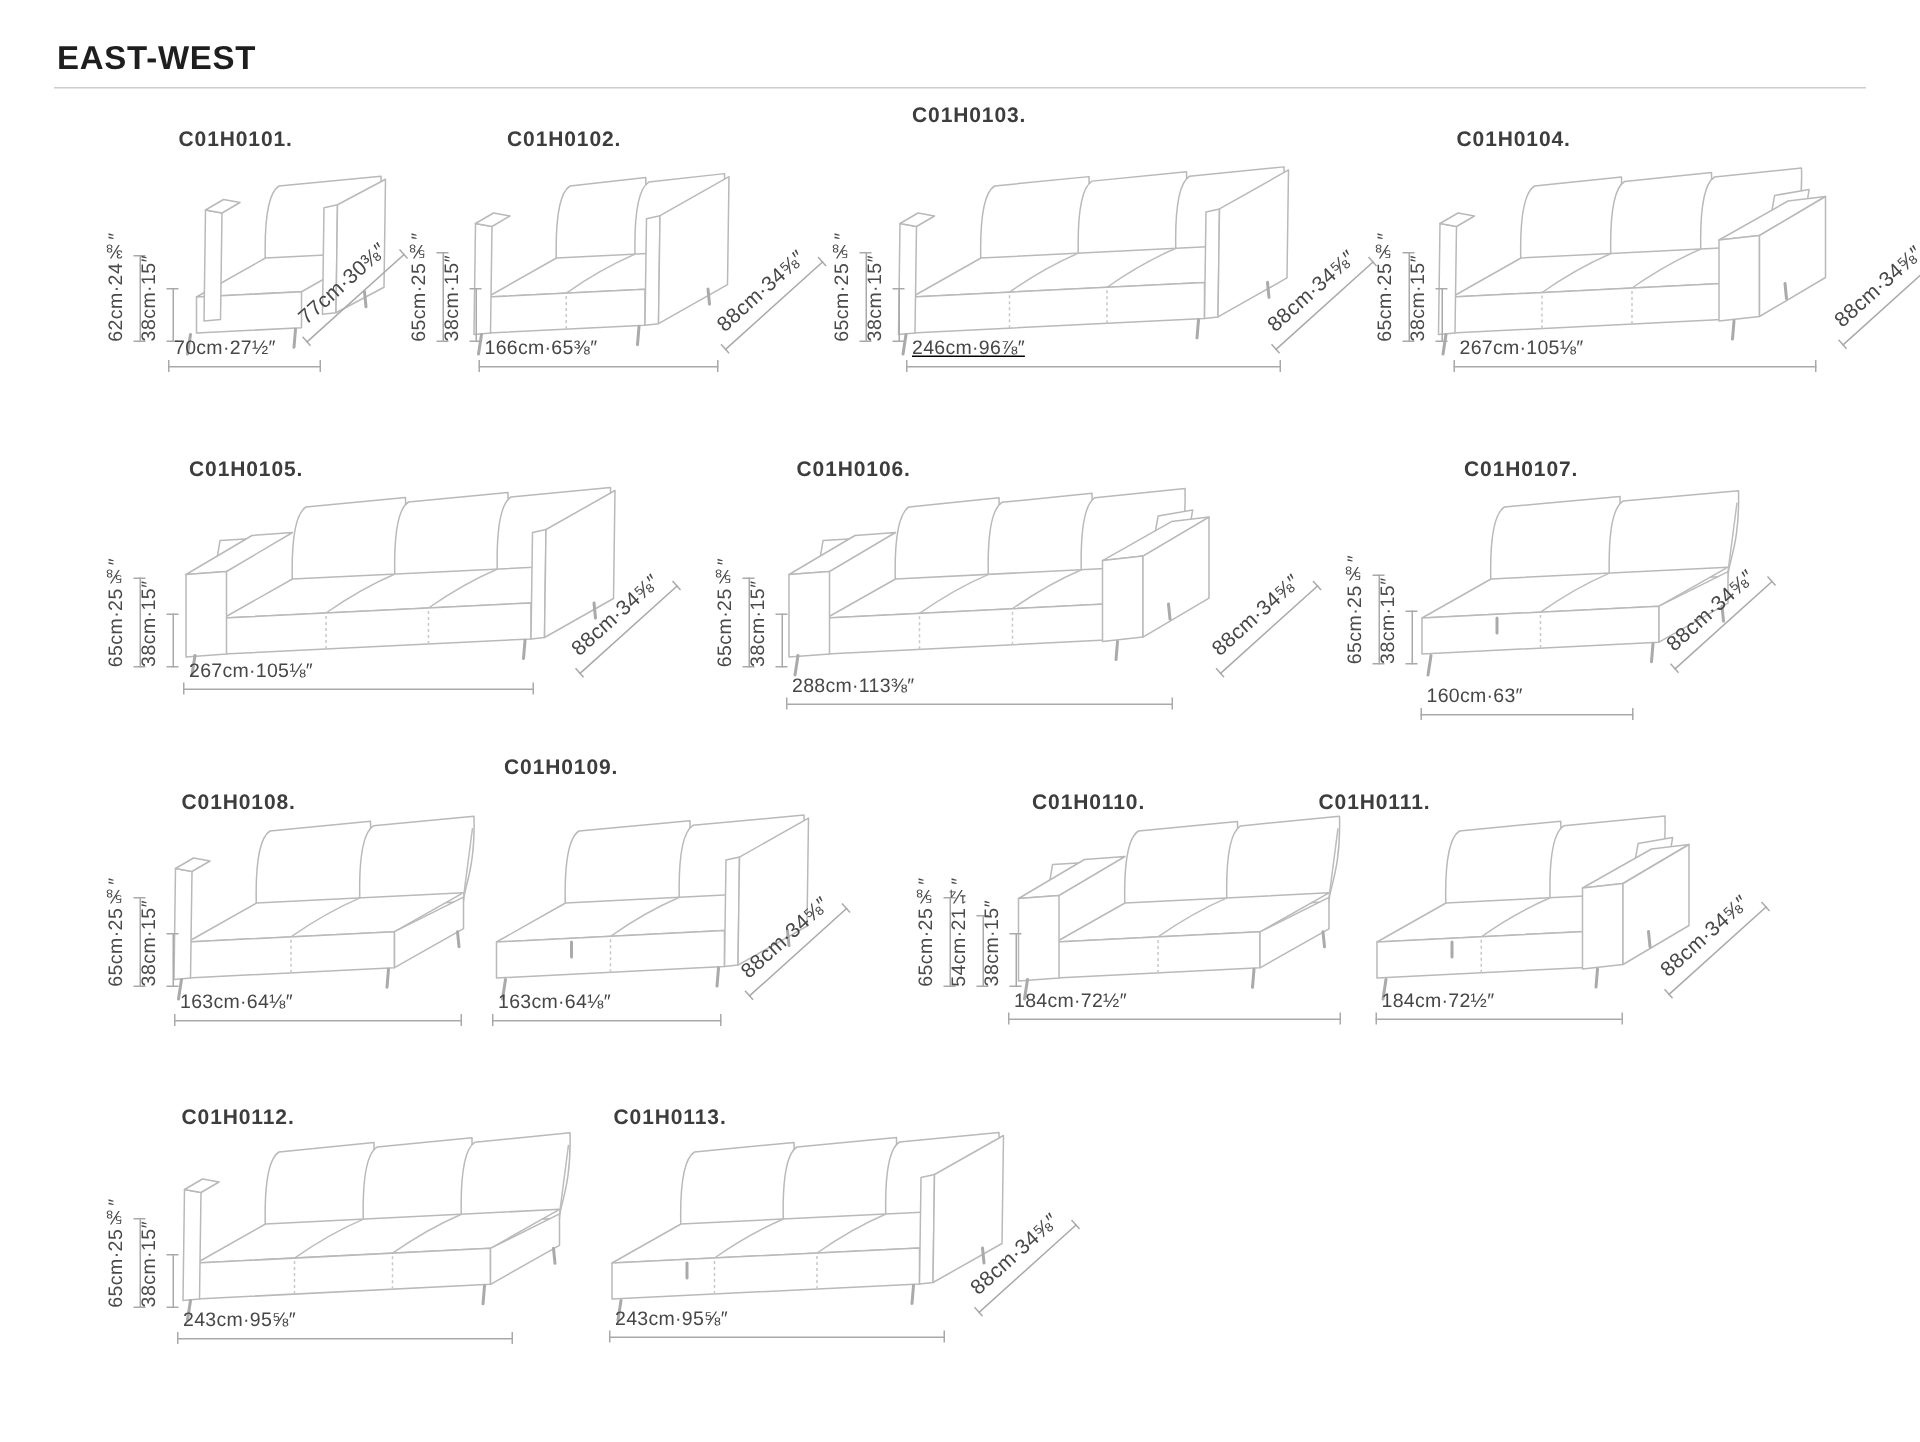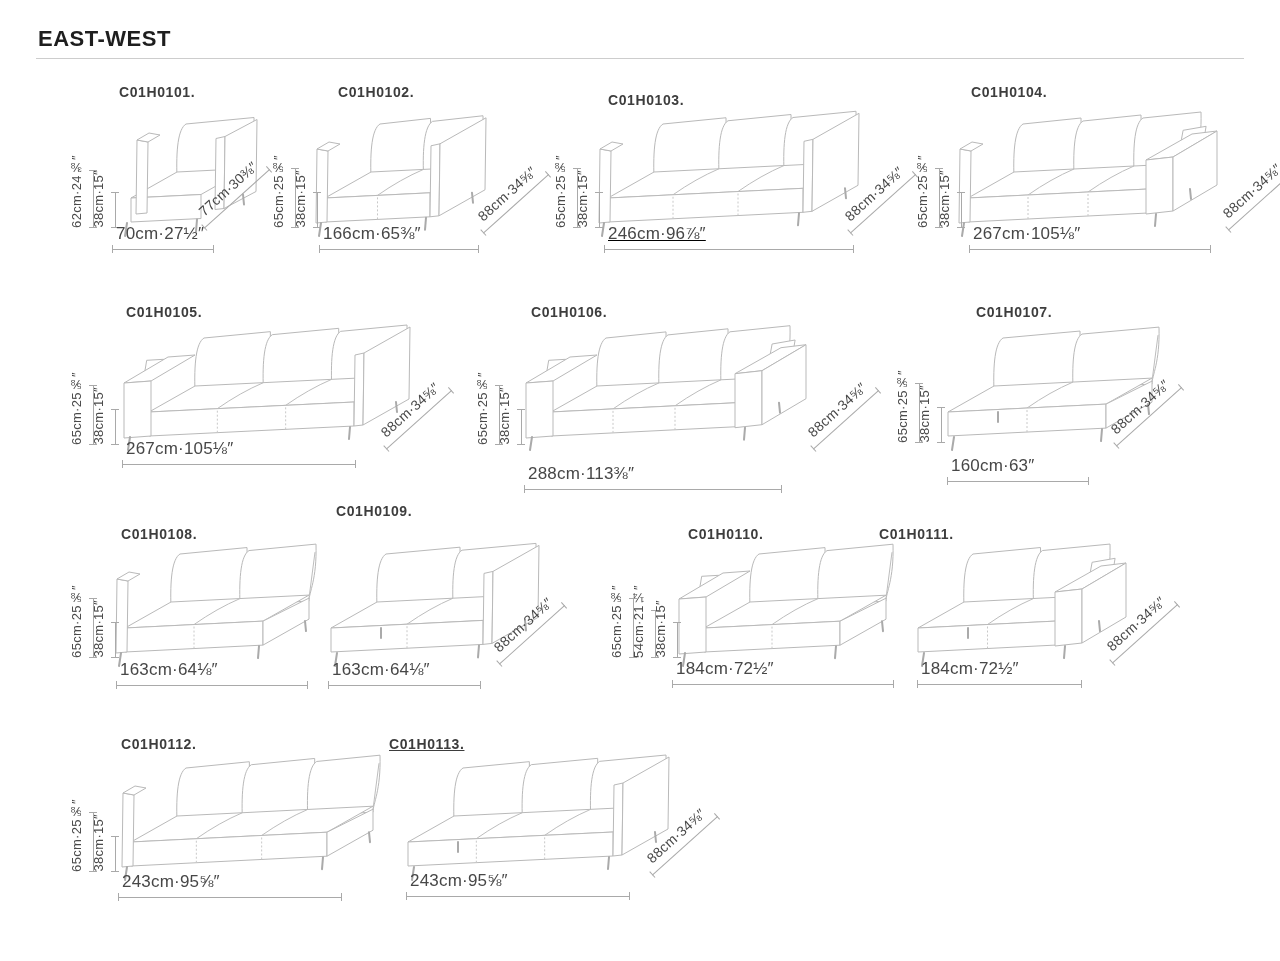--- a/index.html
+++ b/index.html
@@ -16,21 +16,21 @@
   .draw .s{fill:none;stroke:#bdbdbd;stroke-width:1;}
   .draw .d{fill:none;stroke:#c8c8c8;stroke-width:1;stroke-dasharray:2,2;}
   .draw .g{fill:none;stroke:#aaa;stroke-width:2;stroke-linecap:round;}
   .vdim{position:absolute;display:flex;align-items:flex-end;gap:3px;}
   .vtext{writing-mode:vertical-rl;transform:rotate(180deg);font-size:13px;color:#4a4a4a;
          line-height:1;white-space:nowrap;letter-spacing:.3px;}
   .vline{display:block;width:7px;height:100%;border-right:1px solid #a9a9a9;position:relative;}
   .vline::before,.vline::after{content:'';position:absolute;right:-4px;width:8px;height:1px;background:#a9a9a9;}
   .vline::before{top:0;}.vline::after{bottom:0;}
   .wdim{position:absolute;}
-  .wtext{display:block;font-size:17px;color:#474747;margin:0 0 5px 4px;white-space:nowrap;letter-spacing:.2px;}
+  .wtext{display:block;font-size:13px;color:#474747;margin:0 0 5px 4px;white-space:nowrap;letter-spacing:.2px;}
   .hline{height:1px;background:#a9a9a9;position:relative;width:100%;}
   .hline::before,.hline::after{content:'';position:absolute;top:-4px;width:1px;height:8px;background:#a9a9a9;}
   .hline::before{left:0;}.hline::after{right:0;}
   .ddim{position:absolute;transform:rotate(-42deg);}
   .dtext{display:block;font-size:14px;color:#474747;text-align:center;margin-bottom:5px;
          white-space:nowrap;letter-spacing:.2px;}
 </style>
 </head>
 <body>
 
@@ -100,21 +100,21 @@
       <div class="wdim" style="left: 293px; top: 224px; width: 160px;">
         <span class="wtext">166cm·65⅜″</span>
         <div class="hline"></div>
       </div>
       <div class="ddim" style="left: 439px; top: 185px; width: 88px;">
         <span class="dtext">88cm·34⅝″</span>
         <div class="hline"></div>
       </div>
     </div>
     <div class="unit">
-      <div class="model" style="left: 582px; top: 92px;">C01H0103.</div>
+      <div class="model" style="left: 582px; top: 68px;">C01H0103.</div>
       <div class="draw" style="left: 565px; top: 106px;">
         <svg width="271" height="132" viewBox="0 0 271 132">
           <path class="f" d="M 63 72 C 62 44 64 23 72 18 L 135 11.75 C 136 47.35 128 59.75 128 68.75 Z"></path>
           <path class="f" d="M 128 68.75 C 127 40.75 129 19.75 137 14.75 L 200 8.5 C 201 44.1 193 56.5 193 65.5 Z"></path>
           <path class="f" d="M 193 65.5 C 192 37.5 194 16.5 202 11.5 L 265 5.25 C 266 40.85 258 53.25 258 62.25 Z"></path>
           <polygon class="f" points="17.0,92.0 212.0,82.3 258.0,56.3 63.0,66.0"></polygon>
           <path class="s" d="M 82 88.75 q 23 -16.12 46 -26"></path>
           <path class="s" d="M 147 85.5 q 23 -16.12 46 -26"></path>
           <polygon class="f" points="17.0,116.0 212.0,106.3 212.0,82.3 17.0,92.0"></polygon>
           <path class="d" d="M 82 112.75 L 82 90.75"></path>
@@ -252,21 +252,21 @@
         </svg>
       </div>
       <div class="vdim" style="left: 450px; top: 385px; height: 60px;">
         <span class="vtext">65cm·25⅝″</span>
         <span class="vline"></span>
       </div>
       <div class="vdim" style="left: 472px; top: 409px; height: 36px;">
         <span class="vtext">38cm·15″</span>
         <span class="vline"></span>
       </div>
-      <div class="wdim" style="left: 498px; top: 464px; width: 258px;">
+      <div class="wdim" style="left: 498px; top: 449px; width: 258px;">
         <span class="wtext">288cm·113⅜″</span>
         <div class="hline"></div>
       </div>
       <div class="ddim" style="left: 769px; top: 401px; width: 88px;">
         <span class="dtext">88cm·34⅝″</span>
         <div class="hline"></div>
       </div>
     </div>
     <div class="unit">
       <div class="model" style="left: 950px; top: 304px;">C01H0107.</div>
@@ -457,21 +457,21 @@
       <div class="vdim" style="left: 66px; top: 836px; height: 36px;">
         <span class="vtext">38cm·15″</span>
         <span class="vline"></span>
       </div>
       <div class="wdim" style="left: 92px; top: 872px; width: 224px;">
         <span class="wtext">243cm·95⅝″</span>
         <div class="hline"></div>
       </div>
     </div>
     <div class="unit">
-      <div class="model" style="left: 363px; top: 736px; text-decoration: underline;">C01H0113.</div>
+      <div class="model" style="left: 383px; top: 736px;">C01H0113.</div>
       <div class="draw" style="left: 372px; top: 750px;">
         <svg width="274" height="132" viewBox="0 0 274 132">
           <path class="f" d="M 56 72 C 55 44 57 23 65 18 L 131.33333333333331 11.666666666666664 C 132.33333333333331 47.266666666666666 124.33333333333333 59.666666666666664 124.33333333333333 68.66666666666666 Z"></path>
           <path class="f" d="M 124.33333333333333 68.66666666666666 C 123.33333333333333 40.666666666666664 125.33333333333333 19.666666666666664 133.33333333333331 14.666666666666664 L 199.66666666666666 8.333333333333336 C 200.66666666666666 43.93333333333334 192.66666666666666 56.333333333333336 192.66666666666666 65.33333333333334 Z"></path>
           <path class="f" d="M 192.66666666666666 65.33333333333334 C 191.66666666666666 37.333333333333336 193.66666666666666 16.333333333333336 201.66666666666666 11.333333333333336 L 268 5 C 269 40.6 261 53 261 62 Z"></path>
           <polygon class="f" points="10.0,92.0 215.0,82.0 261.0,56.0 56.0,66.0"></polygon>
           <path class="s" d="M 78.33333333333333 88.66666666666667 q 23 -16.12 46 -26"></path>
           <path class="s" d="M 146.66666666666666 85.33333333333333 q 23 -16.12 46 -26"></path>
           <polygon class="f" points="10.0,116.0 215.0,106.0 215.0,82.0 10.0,92.0"></polygon>
           <path class="d" d="M 78.33333333333333 112.66666666666667 L 78.33333333333333 90.66666666666667"></path>

